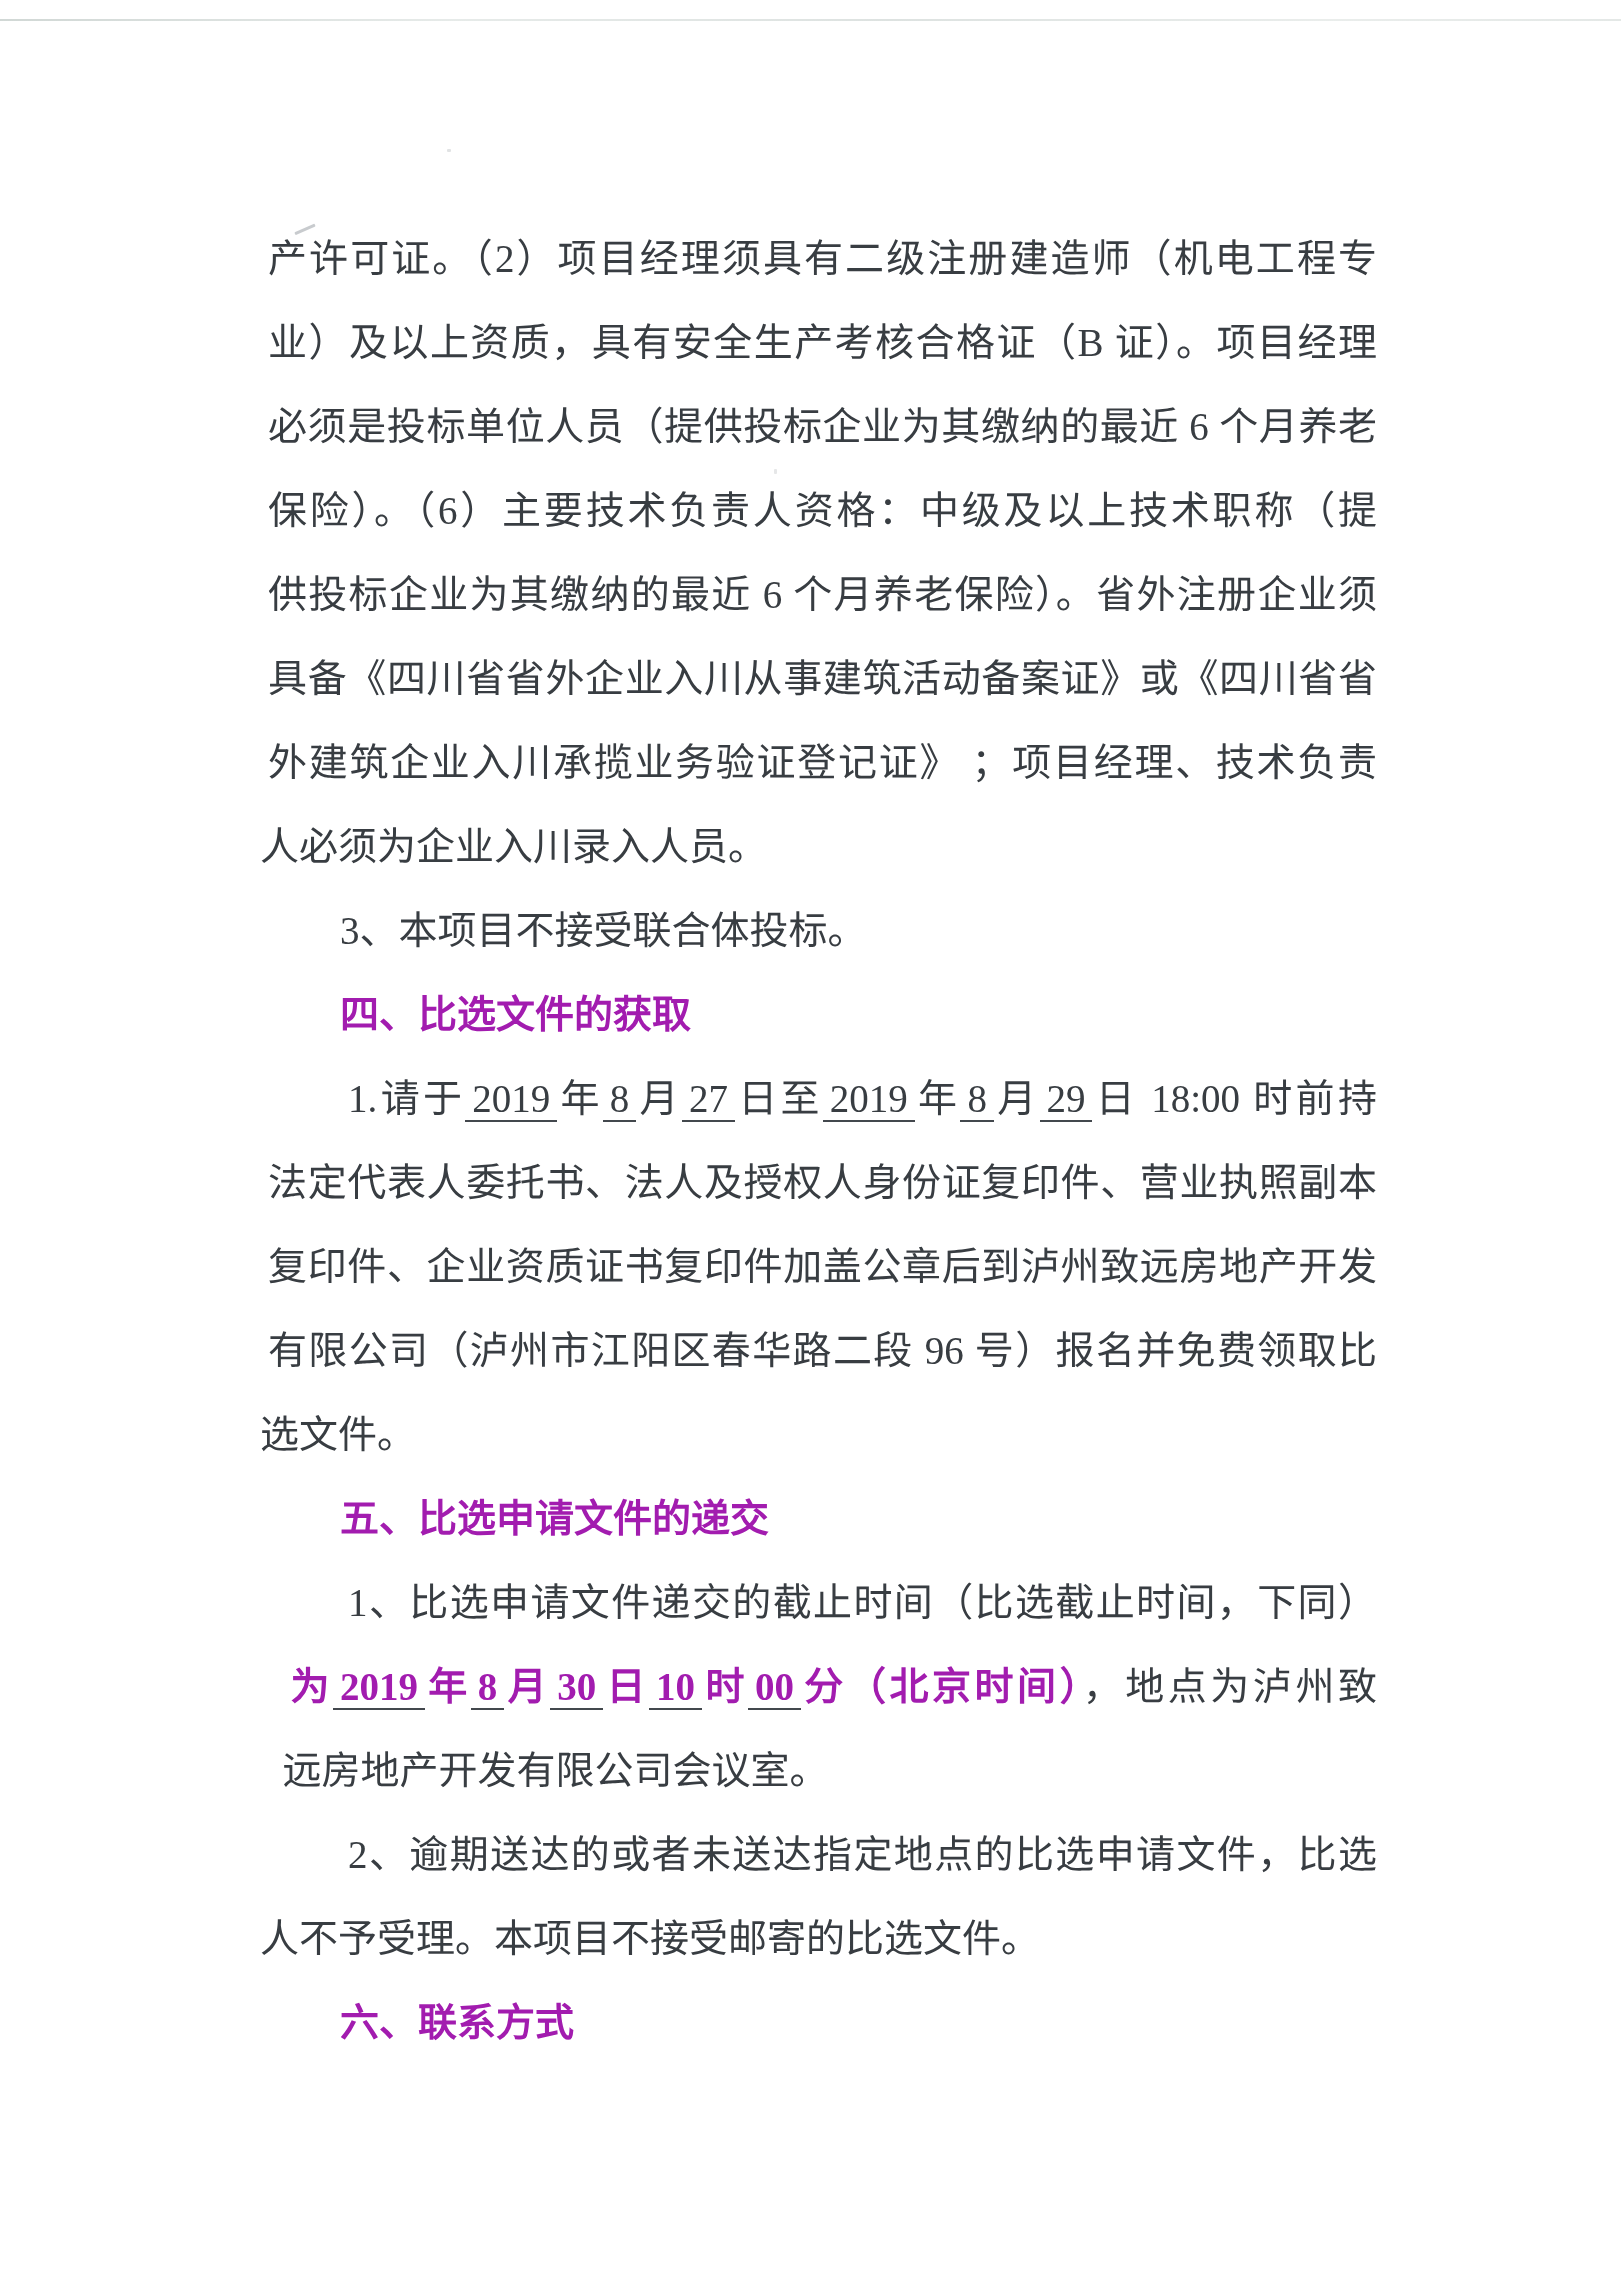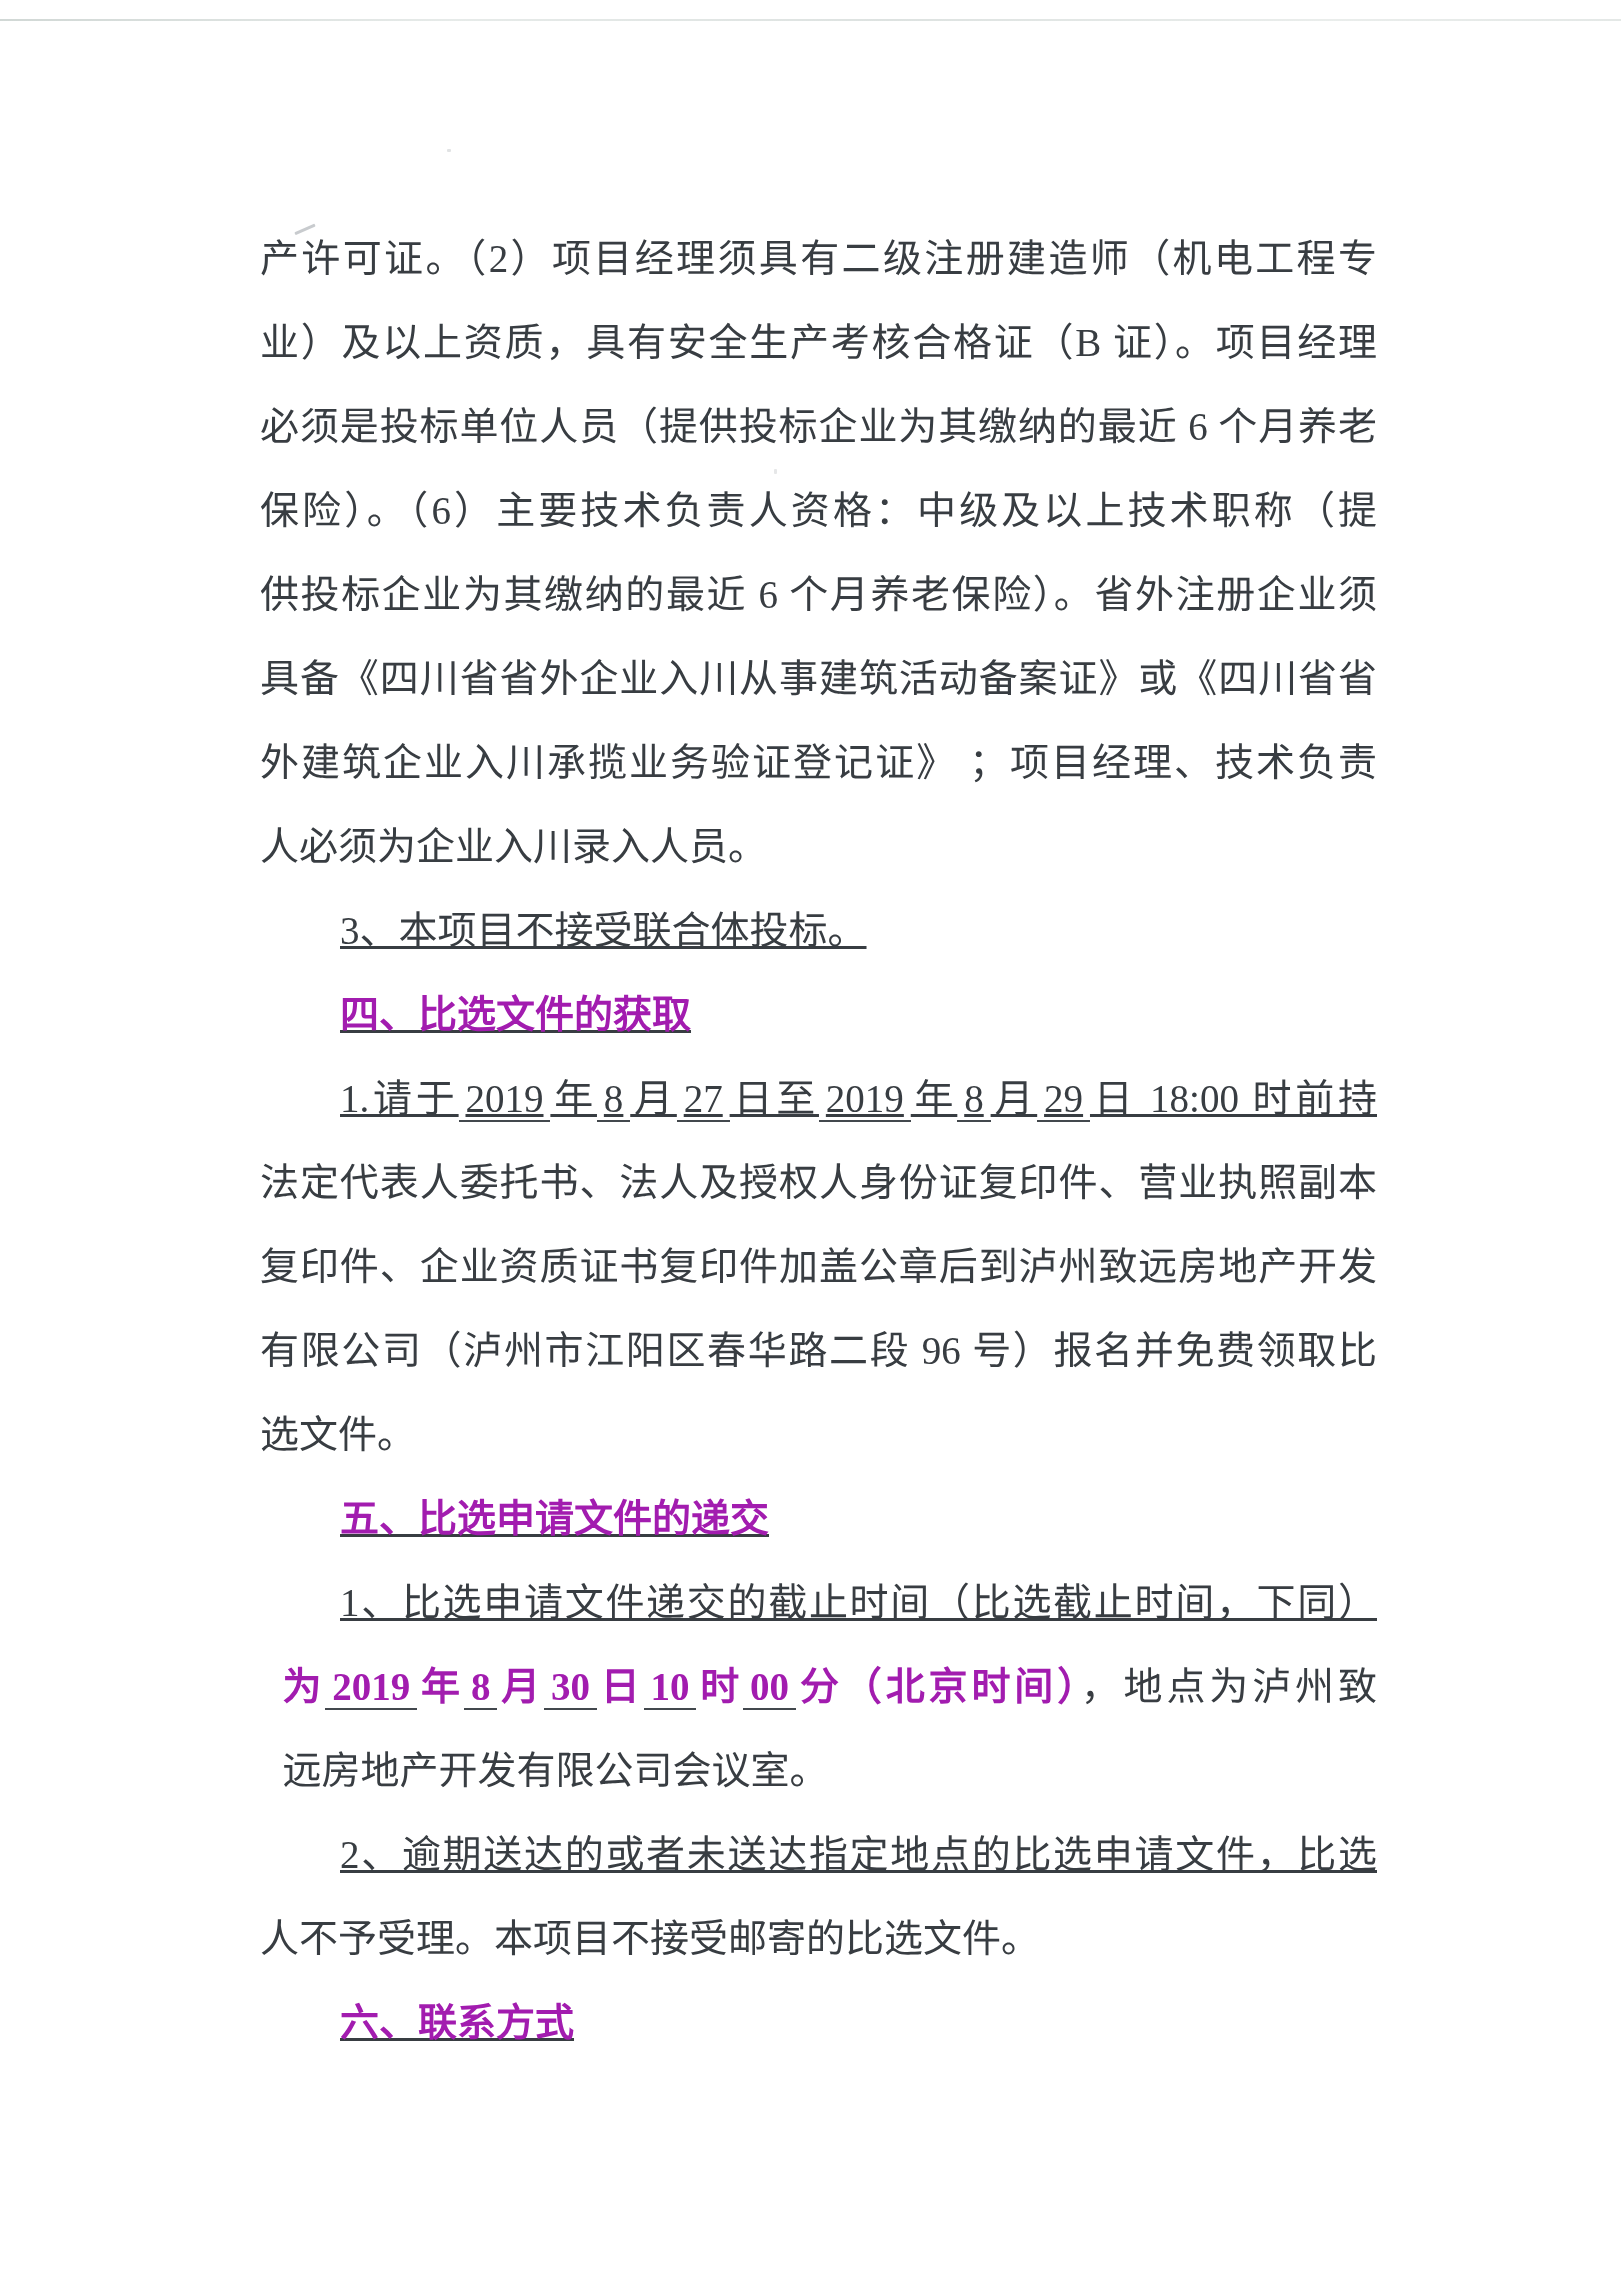--- a/index.html
+++ b/index.html
@@ -32,22 +32,23 @@
     position:absolute;left:260px;top:217px;width:1117px;
   }
   .line{
     height:84px;line-height:84px;
     font-size:39px;color:#383d42;
     white-space:normal;
   }
   .just{
     text-align:justify;
     text-align-last:justify;
+    margin-left:8px;
   }
-  .ind-para{padding-left:80px;text-decoration:underline;}
+  .ind-para{padding-left:80px;}
   .ind-small{padding-left:22.5px;}
   .b{font-weight:700;color:#a21caf;}
   .u{
     border-bottom:2.9px solid #43484d;
     padding:0 6.9px;
   }
 </style>
 </head>
 <body>
 

